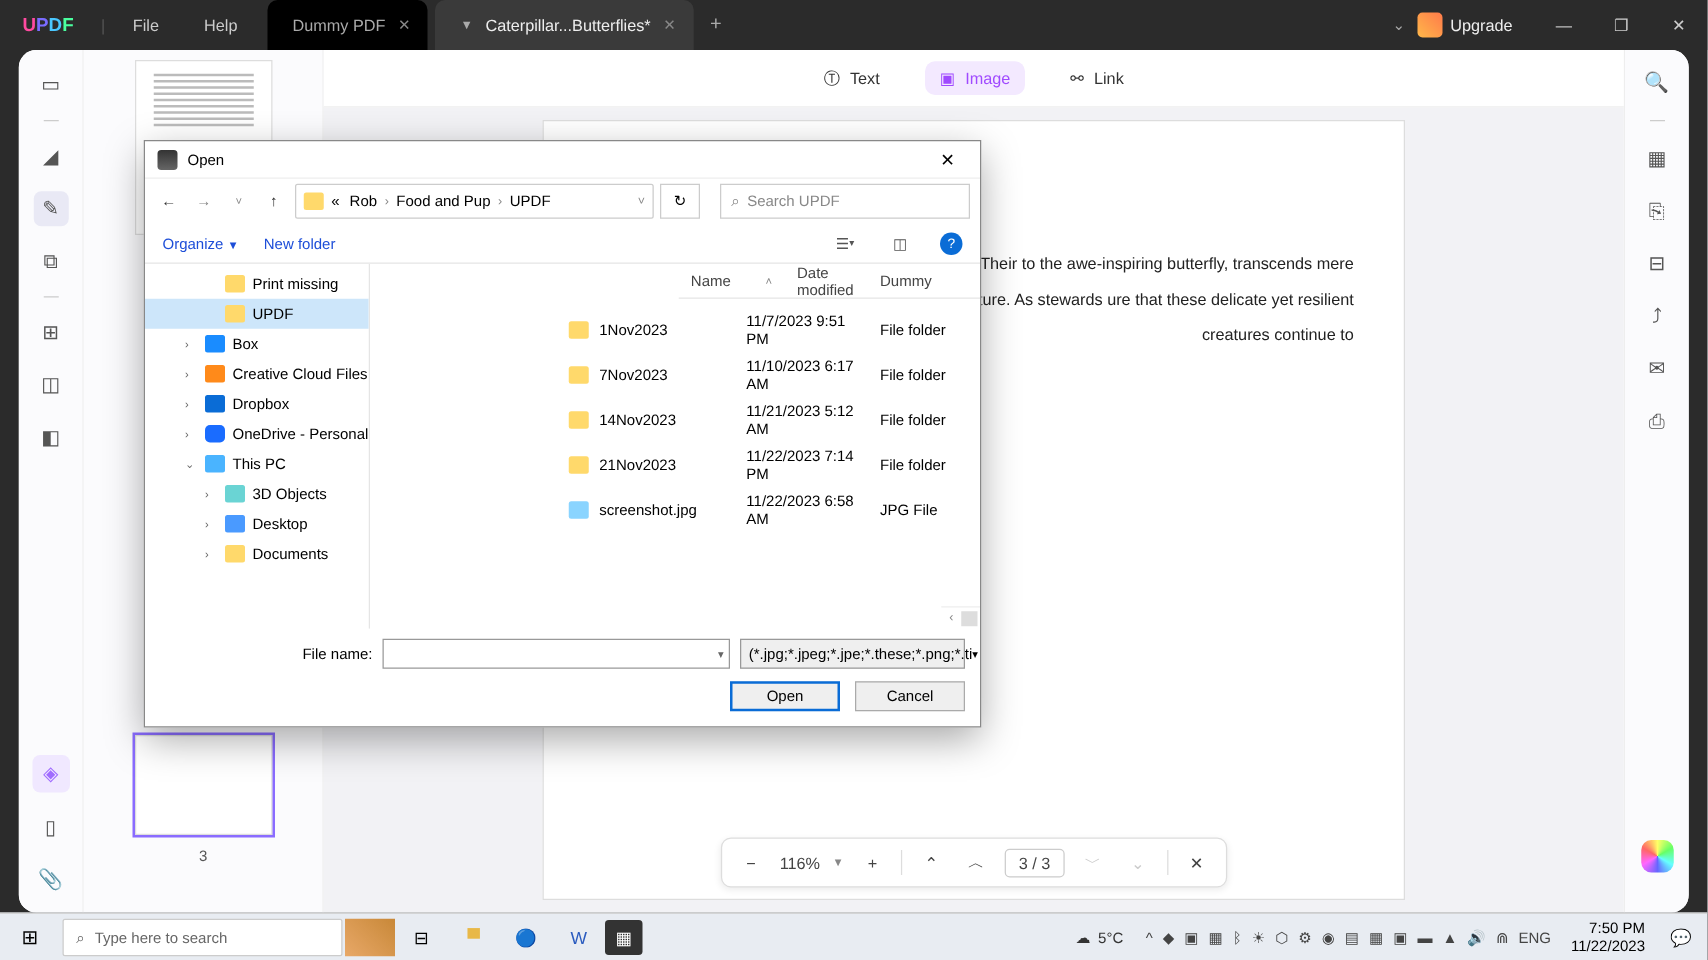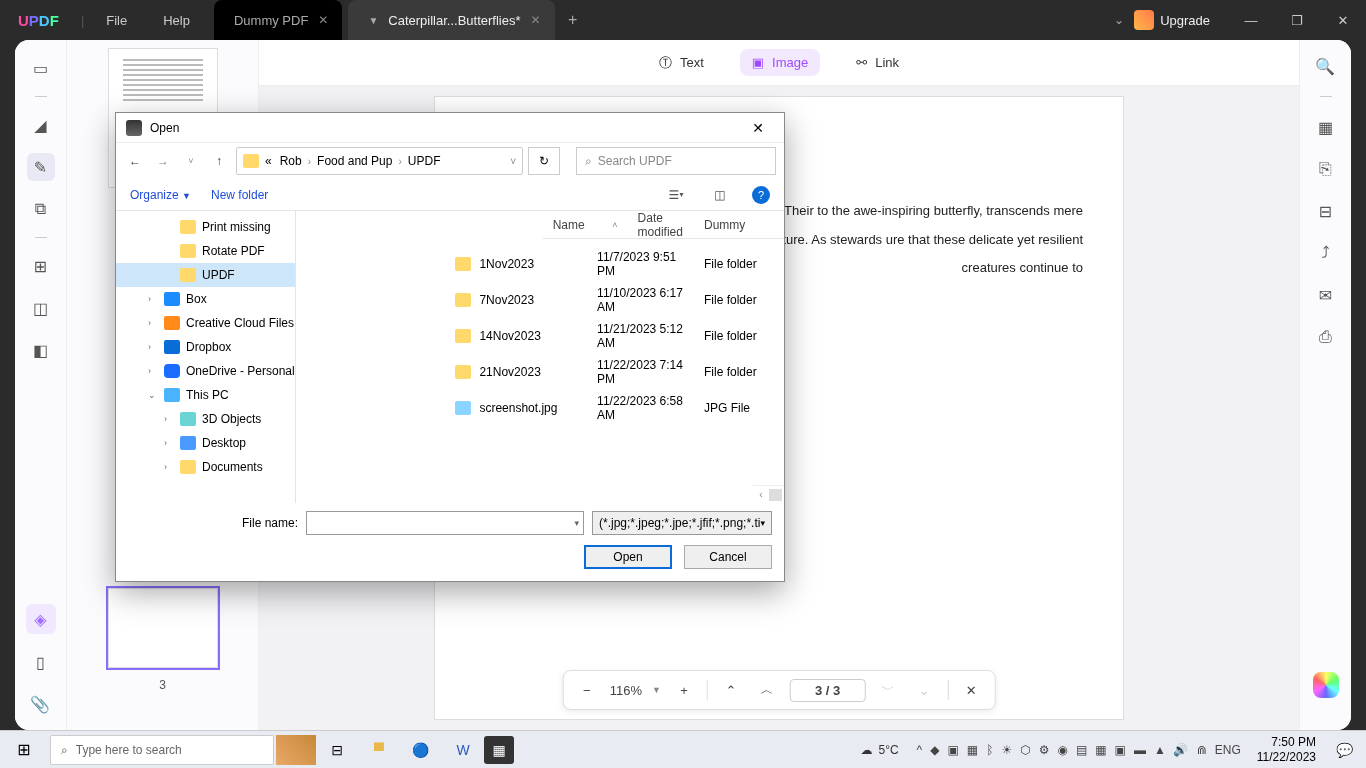--- a/index.html
+++ b/index.html
@@ -49,21 +49,21 @@
 .top-tools { height: 46px; background: #fff; border-bottom: 1px solid #eee; display: flex; align-items: center; justify-content: center; gap: 24px; font-size: 13px; color: #333; }
 .tool { display: flex; align-items: center; gap: 8px; padding: 6px 12px; border-radius: 8px; cursor: pointer; }
 .tool.sel { background: #f3e9ff; color: #a04aff; }
 .page-view { flex: 1; display: flex; justify-content: center; padding: 10px 0; overflow: hidden; }
 .page { width: 690px; background: #fff; border: 1px solid #ddd; padding: 100px 40px 20px 40px; color: #222; font-size: 13px; line-height: 2.2; text-align: justify; }
 
 
 .bottombar { position: absolute; bottom: 20px; left: 50%; transform: translateX(-50%); height: 40px; background: #fff; border: 1px solid #ddd; border-radius: 8px; display: flex; align-items: center; padding: 0 10px; gap: 10px; font-size: 13px; color: #444; box-shadow: 0 2px 6px rgba(0,0,0,0.08); }
 .bb-btn { width: 26px; height: 26px; display: flex; align-items: center; justify-content: center; border-radius: 4px; cursor: pointer; }
 .bb-sep { width: 1px; height: 20px; background: #ddd; }
-.bb-page { border: 1px solid #ccc; border-radius: 4px; padding: 3px 24px; font-weight: bold; }
+.bb-page { border: 1px solid #ccc; border-radius: 4px; padding: 3px 10px; }
 
 
 .rtb { width: 52px; background: #fbfbfd; border-left: 1px solid #eee; display: flex; flex-direction: column; align-items: center; padding-top: 14px; gap: 18px; }
 .rtb .ico { width: 28px; height: 24px; display: flex; align-items: center; justify-content: center; color: #555; cursor: pointer; }
 .rtb .dash { width: 12px; height: 1px; background: #ccc; }
 .rtb .spacer { flex: 1; }
 .rtb .rainbow { width: 26px; height: 26px; border-radius: 8px; background: conic-gradient(#ff6,#6f6,#6ff,#66f,#f6f,#f66,#ff6); }
 
 
 .dialog { position: absolute; top: 112px; left: 115px; width: 670px; height: 470px; background: #fff; border: 1px solid #888; box-shadow: 0 10px 30px rgba(0,0,0,0.35); display: flex; flex-direction: column; font-size: 12px; }
@@ -291,25 +291,20 @@
     <div class="vb">◫</div>
     <div class="help">?</div>
   </div>
   <div class="dlg-body">
     <div class="tree" id="tree">
         <div class="tnode l3">
           <span class="ar"></span>
           <span class="fic fldr"></span>
           <span>Print missing</span>
         </div>
-        <div class="tnode l3">
-          <span class="ar"></span>
-          <span class="fic fldr"></span>
-          <span>Rotate PDF</span>
-        </div>
         <div class="tnode l3 sel">
           <span class="ar"></span>
           <span class="fic fldr"></span>
           <span>UPDF</span>
         </div>
         <div class="tnode l2">
           <span class="ar">›</span>
           <span class="fic box"></span>
           <span>Box</span>
         </div>
@@ -394,21 +389,21 @@
         </div>
     </div>
   </div>
   <div class="dlg-bottom">
     <div class="fn-row">
       <label>File name:</label>
       <div class="combo">
           <span style="font-size:9px;color:#666">▾</span>
         </div>
       <div class="filter">
-          <span>(*.jpg;*.jpeg;*.jpe;*.jfif;*.png;*.ti</span>
+          <span>(*.jpg;*.jpeg;*.jpe;*.these;*.png;*.ti</span>
           <span style="font-size:9px">▾</span>
         </div>
     </div>
     <div class="btn-row">
       <div class="btn primary">Open</div>
       <div class="btn">Cancel</div>
     </div>
   </div>
 </div>
 

